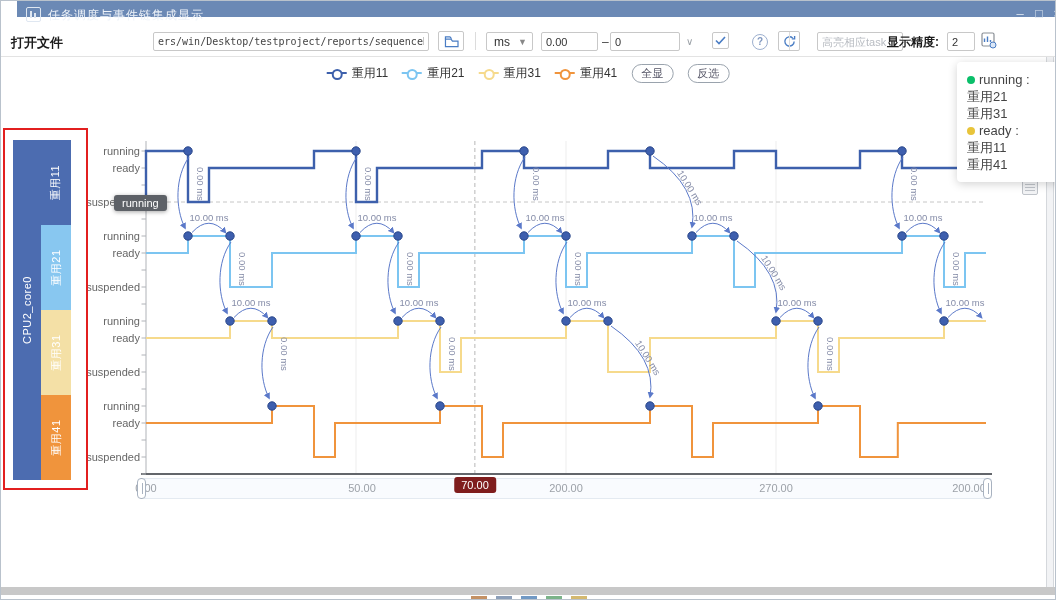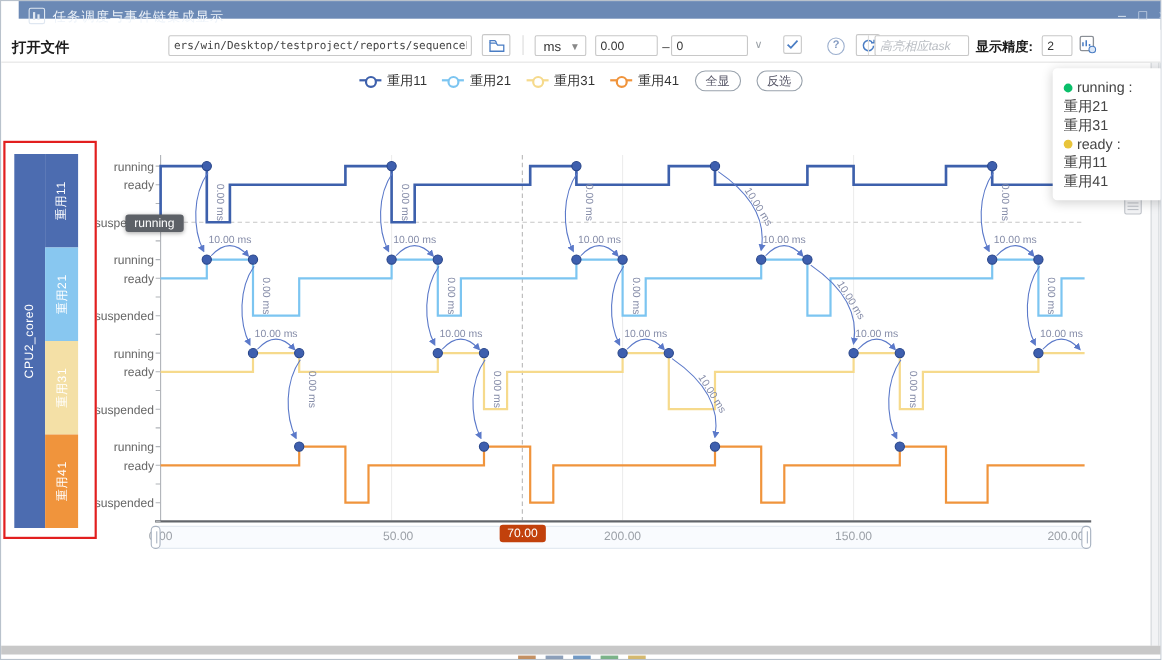--- a/index.html
+++ b/index.html
@@ -38,21 +38,21 @@
   .sc-dot{display:inline-block;width:8px;height:8px;border-radius:50%;margin-right:4px;flex:none;}
   #card-corner-icon{left:1021px;top:179px;width:14px;height:13px;border:1px solid #bfc3c9;border-radius:2px;z-index:29;background:#f2f3f5;}
   #card-corner-icon i{position:absolute;left:2px;right:2px;height:1px;background:#bfc3c9;}
   
   #sidebar-box{left:2px;top:127px;width:85px;height:362px;border:2px solid #e21f1f;box-sizing:border-box;background:#fff;z-index:20;}
   .vwrap{position:absolute;display:flex;align-items:center;justify-content:center;}
   .vwrap span{transform:rotate(-90deg);white-space:nowrap;font-size:11px;color:#fff;letter-spacing:.5px;}
   
   #slider-bar{left:140px;top:477px;width:851px;height:21px;background:#f9fbfe;border:1px solid #e4eaf1;border-radius:3px;box-sizing:border-box;}
   .sl-label{position:absolute;top:481px;font-size:11px;color:#9ca1a8;transform:translateX(-50%);}
-  #zoom-badge{left:474px;top:476px;transform:translateX(-50%);background:#c2410c;color:#fff;font-size:11px;border-radius:3px;padding:2px 7px;z-index:12;}
+  #zoom-badge{left:474px;top:476px;transform:translateX(-50%);background:#7f1d1d;color:#fff;font-size:11px;border-radius:3px;padding:2px 7px;z-index:12;}
   .sl-handle{top:477px;width:9px;height:21px;background:#fff;border:1px solid #a8b2c0;border-radius:4px;box-sizing:border-box;z-index:11;}
   .sl-handle i{position:absolute;left:3.5px;top:4px;bottom:4px;width:1px;background:#a8b2c0;}
   
   #hover-tip{left:113px;top:194px;background:#5d6167;border-radius:3px;color:#fff;font-size:11px;padding:2px 8px;box-shadow:0 1px 4px rgba(0,0,0,.35);z-index:25;}
   
   #v-scrollbar{left:1045px;top:56px;width:8px;height:530px;background:#f2f3f5;border-left:1px solid #d5d8dc;border-right:1px solid #d5d8dc;box-sizing:border-box;}
   #bottom-strip{left:0;top:586px;width:1056px;height:8px;background:#c8c8c8;}
   .tb-smudge{top:595px;height:5px;width:16px;opacity:.8;}
   svg text{font-family:"Liberation Sans","DejaVu Sans",sans-serif;}
 </style>
@@ -223,21 +223,21 @@
       </svg>
     </div>
     <div id="help-icon" class="abs">?</div>
     <div class="abs tb-btn" style="left:777px;width:22px;height:20px;">
       <svg width="13" height="13" viewBox="0 0 14 14">
         <path d="M12 7a5 5 0 1 1-1.6-3.7" fill="none" stroke="#4a7dc4" stroke-width="1.5"></path>
         <path d="M12.5 1.2v3h-3" fill="none" stroke="#4a7dc4" stroke-width="1.5"></path>
       </svg>
     </div>
     <div class="abs tb-sep" style="left:788px;"></div>
-    <input class="tb-input" style="left: 794px; width: 86px; font-style: italic;" placeholder="高亮相应task">
+    <input class="tb-input" style="left: 816px; width: 86px;" placeholder="高亮相应task">
     <div class="abs tb-label" style="left:886px;font-size:12px;">显示精度:</div>
     <input class="tb-input" style="left: 946px; width: 28px;" value="2">
     <div class="abs" style="left:980px;top:5px;width:16px;height:17px;">
       <svg width="16" height="17" viewBox="0 0 16 17">
         <rect x="1" y="1" width="12" height="13" rx="1.5" fill="none" stroke="#8a8f96" stroke-width="1.2"></rect>
         <path d="M3.5 10V6.5M6.5 10V4.5M9.5 10V8" stroke="#4a7dc4" stroke-width="1.4" fill="none"></path>
         <circle cx="12" cy="13" r="3" fill="#dbe7f7" stroke="#4a7dc4" stroke-width="1"></circle>
       </svg>
     </div>
   </div>
@@ -324,20 +324,20 @@
     </div>
 
   <div id="hover-tip" class="abs">running</div>
 
   <div id="v-scrollbar" class="abs"></div>
   <div id="bottom-strip" class="abs"></div>
   <div id="taskbar-peek"></div>
 <span class="sl-label" style="left: 145px;">0.00</span>
     <span class="sl-label" style="left: 361px;">50.00</span>
     <span class="sl-label" style="left: 565px;">200.00</span>
-    <span class="sl-label" style="left: 775px;">150.00</span>
+    <span class="sl-label" style="left: 775px;">270.00</span>
     <span class="sl-label" style="left: 968px;">200.00</span>
     <div class="abs tb-smudge" style="left: 470px; background: rgb(181, 118, 61);"></div>
     <div class="abs tb-smudge" style="left: 495px; background: rgb(111, 135, 168);"></div>
     <div class="abs tb-smudge" style="left: 520px; background: rgb(77, 127, 181);"></div>
     <div class="abs tb-smudge" style="left: 545px; background: rgb(90, 160, 108);"></div>
     <div class="abs tb-smudge" style="left: 570px; background: rgb(201, 168, 76);"></div>
   </div>
 
 </body></html>

